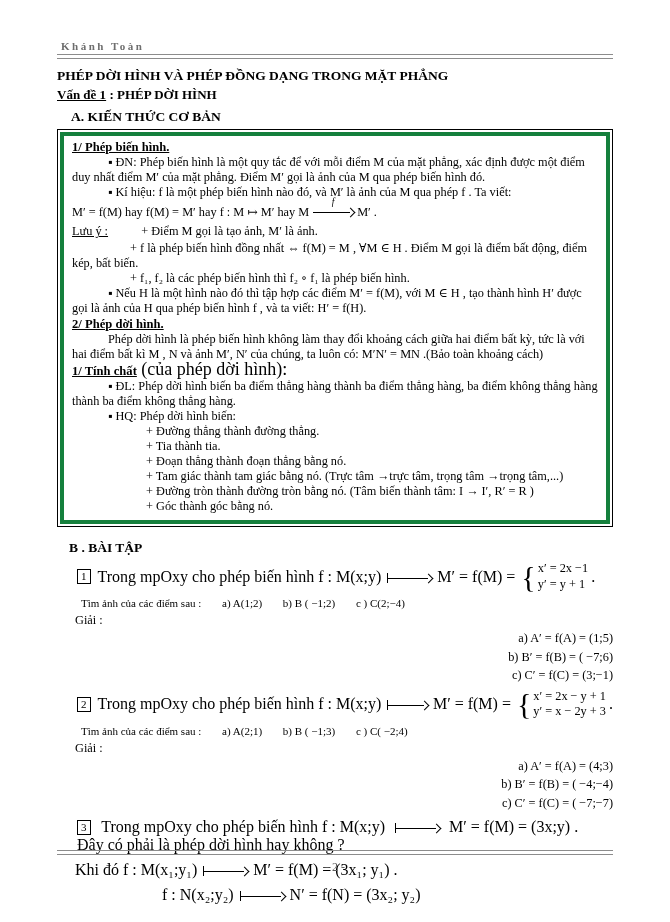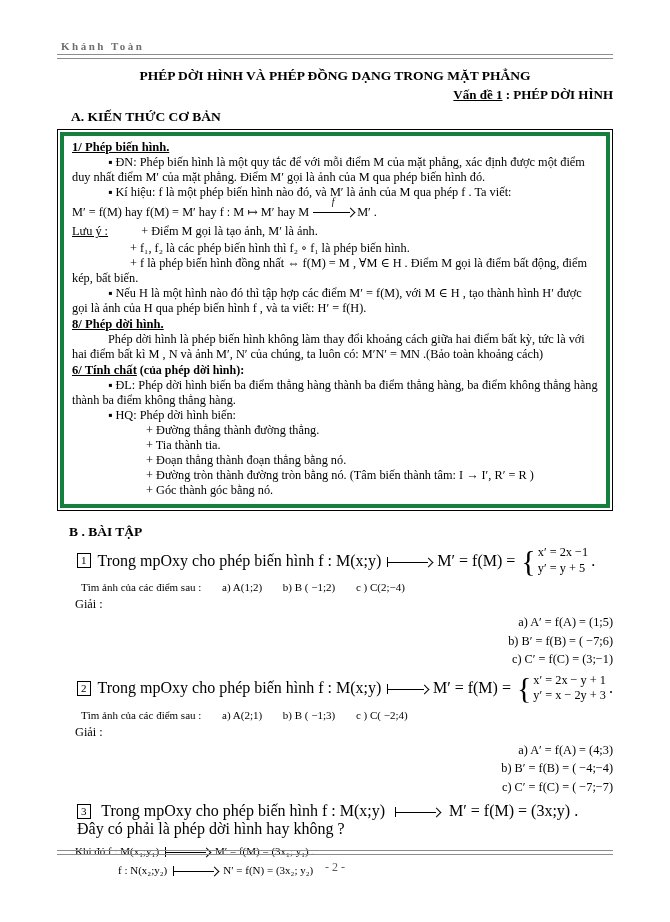--- a/index.html
+++ b/index.html
@@ -5,29 +5,29 @@
   html,body{margin:0;padding:0;background:#e8e8e8;}
   .page{
     position:relative;width:670px;height:922px;background:#ffffff;
     font-family:"Liberation Serif","DejaVu Serif","DejaVu Sans",serif;
     color:#000;box-sizing:border-box;padding:40px 57px 0 57px;overflow:hidden;
   }
   
   .author{font-size:11px;font-weight:bold;color:#6e6e6e;letter-spacing:2.5px;margin-left:4px;}
   .hrule{margin-top:2px;height:3px;border-top:1px solid #8c8c8c;border-bottom:1px solid #8c8c8c;}
   
-  .title{text-align:center;font-weight:bold;font-size:13.5px;margin-top:9px;}
-  .subtitle{text-align:right;font-weight:bold;font-size:13px;margin-top:3px;}
+  .title{font-weight:bold;font-size:13.5px;margin-top:9px;}
+  .subtitle{text-align:left;font-weight:bold;font-size:13px;margin-top:3px;}
   .subtitle .u{text-decoration:underline;}
   .a-heading{font-weight:bold;font-size:13.5px;margin:6px 0 4px 14px;}
   
   .kbox{border:1px solid #000;padding:2px;}
   .kbox-inner{border:4px solid #15803d;padding:3px 8px 6px 8px;font-size:12.3px;line-height:15px;}
   .bh{font-weight:bold;text-decoration:underline;font-size:12.6px;line-height:16px;}
-  .bh-rest{font-weight:bold;text-decoration:none;font-size:12px;}
+  .bh-rest{font-weight:normal;text-decoration:none;font-size:18px;}
   .ind{text-indent:36px;}
   .ind2{text-indent:58px;}
   .hq-item{margin-left:74px;}
   .formula-line{margin:5px 0 4px;}
   .luuy-line{margin:3px 0 2px;}
   .luuy-label{text-decoration:underline;}
   .luuy-item1{margin-left:30px;}
   
   .arr{display:inline-block;position:relative;vertical-align:-1px;height:12px;}
   .arr .sh{position:absolute;left:0;right:3px;top:7px;height:1px;background:#000;}
@@ -46,22 +46,22 @@
           line-height:13px;margin-right:7px;vertical-align:1px;}
   .system{display:inline-flex;align-items:center;margin-left:4px;}
   .brace{font-size:30px;font-weight:300;line-height:30px;margin-right:2px;}
   .eqs div{line-height:15.5px;font-size:12.3px;}
   .period{margin-left:3px;}
   .midgap{margin-right:2px;}
   .find-line{margin-left:24px;margin-top:5px;font-size:11px;}
   .find-line .pt{margin-left:18px;}
   .giai{margin-left:18px;margin-top:3px;font-size:12.3px;line-height:16px;}
   .sol{margin-left:30px;margin-top:2px;font-size:12.3px;line-height:16.5px;text-align:right;}
-  .step{display:flex;align-items:center;margin-left:18px;margin-top:7px;font-size:11px;white-space:nowrap;}
-  .step2{margin-left:61px;}
+  .step{display:flex;align-items:center;margin-left:18px;margin-top:7px;font-size:16px;white-space:nowrap;}
+  .step2{margin-left:105px;}
   
   .footer{position:absolute;left:57px;right:57px;top:848px;}
   .pagenum{text-align:center;color:#5a5a5a;font-size:12px;margin-top:5px;}
 </style>
 </head>
 <body>
 
 <div class="page">
 
   <div class="author">Khánh Toàn</div>
@@ -79,54 +79,55 @@
       <div class="ind">▪ Kí hiệu: f là một phép biến hình nào đó, và M′ là ảnh của M qua phép f . Ta viết:</div>
 
       <div class="formula-line">
         <span>M′ = f(M) hay  f(M) = M′  hay  f : M ↦ M′  hay  M</span><span class="arr farrow"><span class="flabel">f</span><i class="sh"></i><i class="hd"></i></span><span>M′ .</span>
       </div>
 
       <div class="luuy-line">
         <span class="luuy-label">Lưu ý  :</span>
         <span class="luuy-item1">+ Điểm M gọi là tạo ảnh, M′ là ảnh.</span>
       </div>
+      <div class="ind2">+ f là phép biến hình đồng nhất ⇔ f(M) = M , ∀M ∈ H . Điểm M gọi là điểm bất động, điểm kép, bất biến.</div>
       <div class="ind2">+ f₁, f₂ là các phép biến hình thì  f₂ ∘ f₁ là phép biến hình.</div>
-      <div class="ind2">+ f là phép biến hình đồng nhất ⇔ f(M) = M , ∀M ∈ H . Điểm M gọi là điểm bất động, điểm kép, bất biến.</div>
 
       <div class="ind">▪ Nếu H là một hình nào đó thì tập hợp các điểm M′ = f(M), với M ∈ H , tạo thành hình H′ được gọi là ảnh của H qua phép biến hình f , và ta viết: H′ = f(H).</div>
 
-      <div class="bh">8/ Phép dời hình.</div>
+      <div class="bh">2/ Phép dời hình.</div>
       <div class="ind">Phép dời hình là phép biến hình không làm thay đổi khoảng cách giữa hai điểm bất kỳ, tức là với hai điểm bất kì M , N và ảnh M′, N′ của chúng, ta luôn có: M′N′ = MN .(Bảo toàn khoảng cách)</div>
 
-      <div><span class="bh">6/ Tính chất</span><span class="bh-rest"> (của phép dời hình):</span></div>
+      <div><span class="bh">1/ Tính chất</span><span class="bh-rest"> (của phép dời hình):</span></div>
       <div class="ind">▪ ĐL: Phép dời hình biến ba điểm thẳng hàng thành ba điểm thẳng hàng, ba điểm không thẳng hàng thành ba điểm không thẳng hàng.</div>
       <div class="ind">▪ HQ: Phép dời hình biến:</div>
       <div class="hq-item">+ Đường thẳng thành đường thẳng.</div>
       <div class="hq-item">+ Tia thành tia.</div>
       <div class="hq-item">+ Đoạn thẳng thành đoạn thẳng bằng nó.</div>
+      <div class="hq-item">+ Tam giác thành tam giác bằng nó. (Trực tâm →trực tâm, trọng tâm →trọng tâm,...)</div>
       <div class="hq-item">+ Đường tròn thành đường tròn bằng nó. (Tâm biến thành tâm:  I → I′, R′ = R )</div>
       <div class="hq-item">+ Góc thành góc bằng nó.</div>
     </div>
   </div>
 
   <div class="b-heading">B . BÀI TẬP</div>
 
   <div class="exline">
     <span class="numbox">1</span>
     <span>Trong mpOxy cho phép biến hình f : M(x;y)</span>
     <span class="arr mapsto">
         <i class="sh"></i>
         <i class="hd"></i>
       </span>
     <span class="midgap">M′ = f(M) =</span>
     <span class="system">
       <span class="brace">{</span>
       <span class="eqs">
         <div>x′ = 2x −1</div>
-        <div>y′ = y + 5</div>
+        <div>y′ = y + 1</div>
       </span>
     </span>
     <span class="period">.</span>
   </div>
   <div class="find-line">
     <span>Tìm ảnh của các điểm sau :</span>
     <span class="pt">a) A(1;2)</span>
     <span class="pt">b) B ( −1;2)</span>
     <span class="pt">c ) C(2;−4)</span>
   </div>

